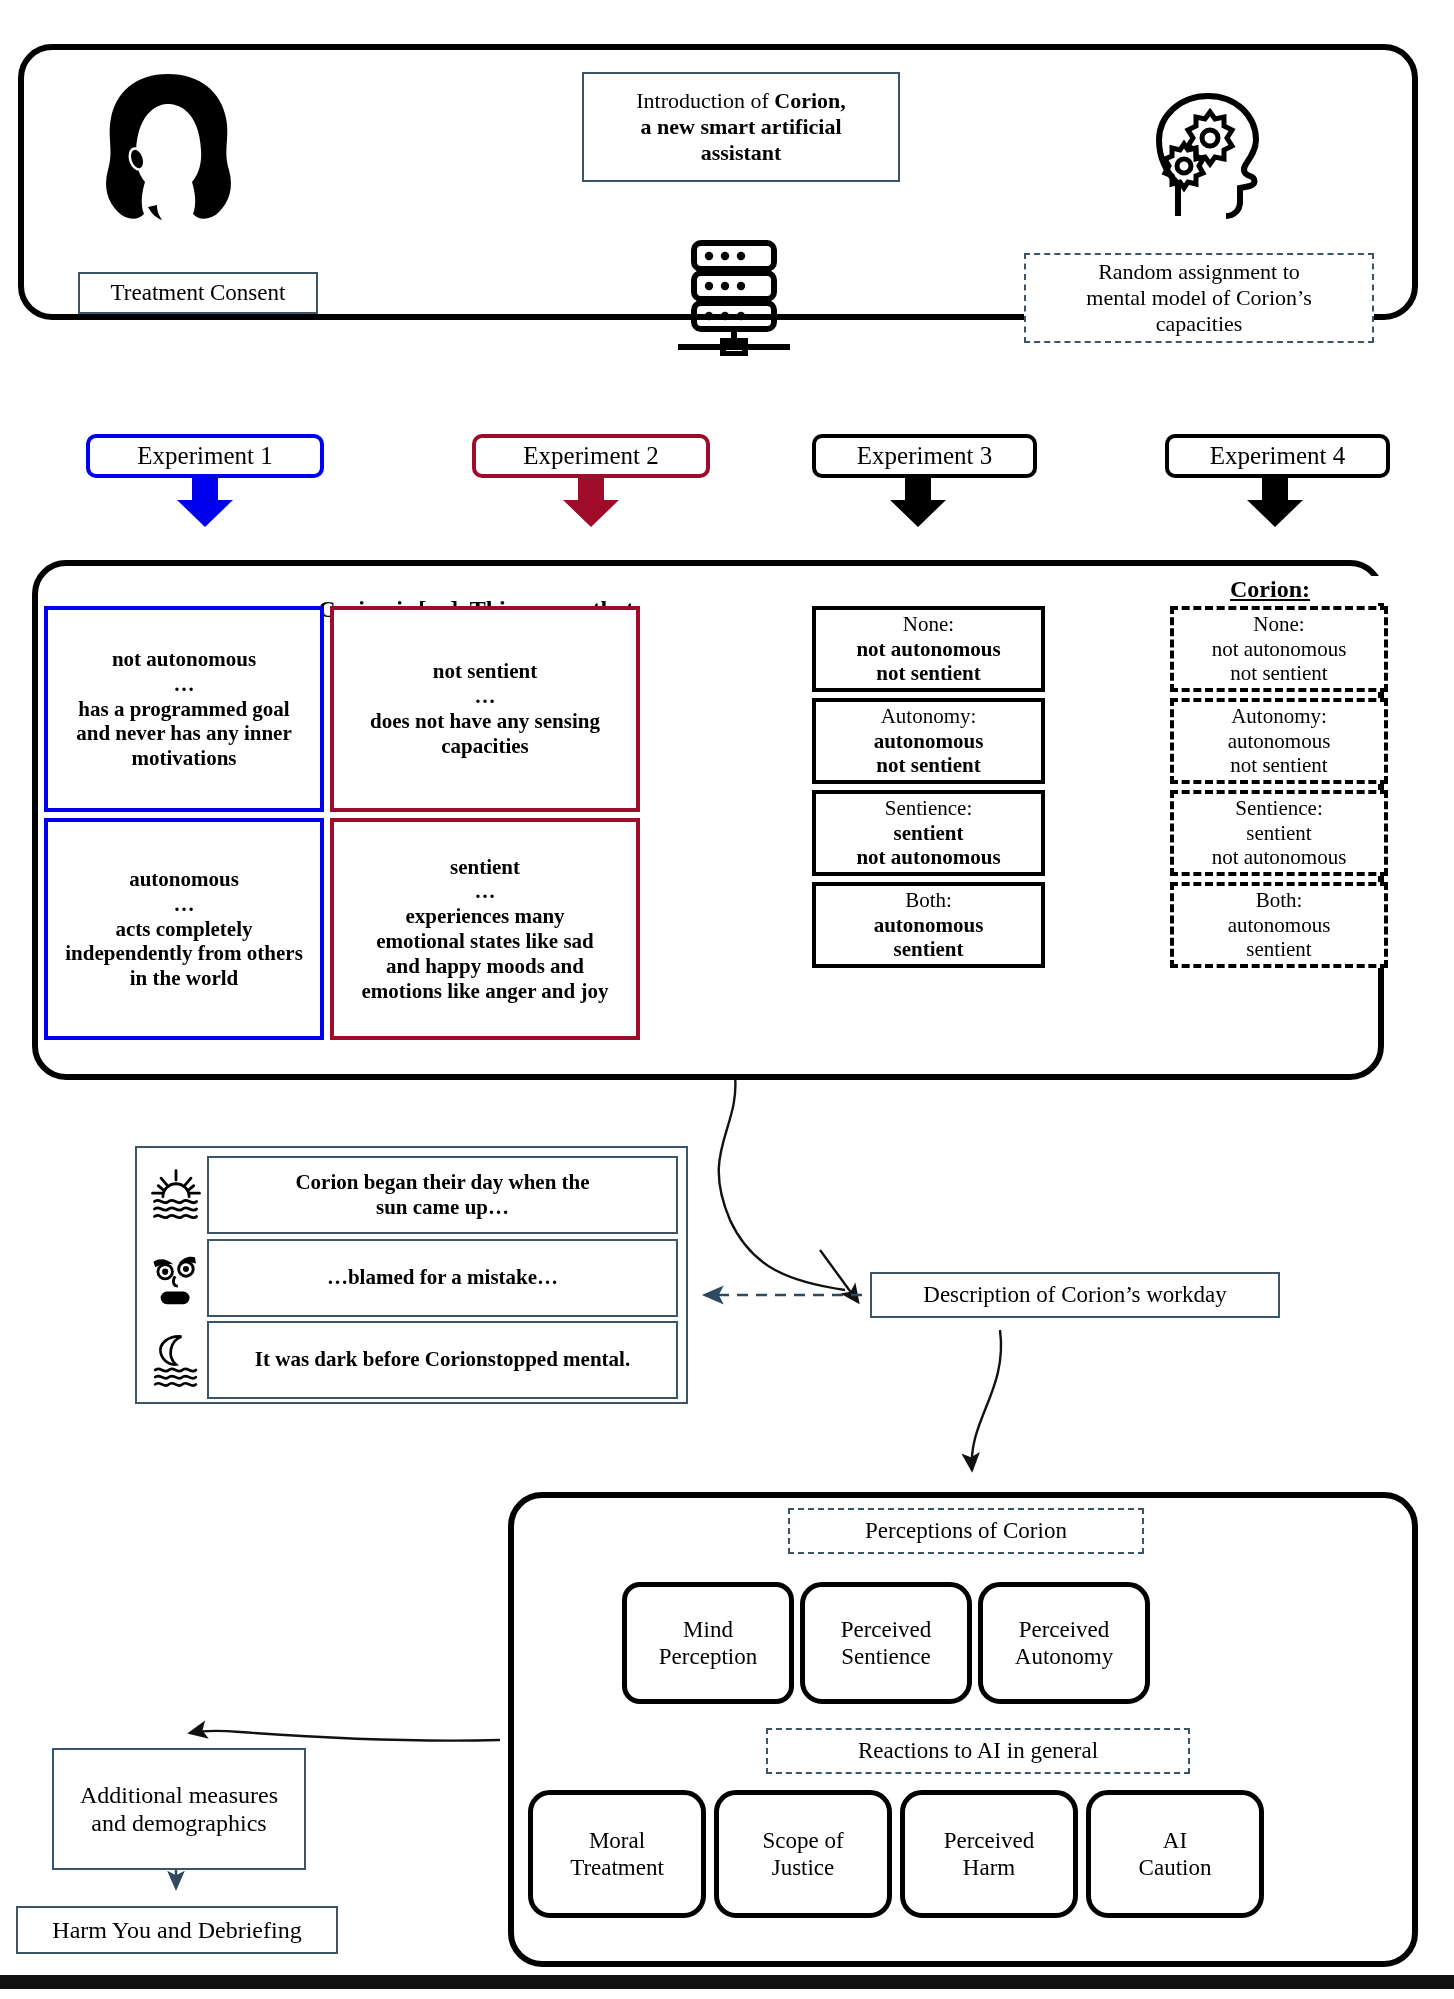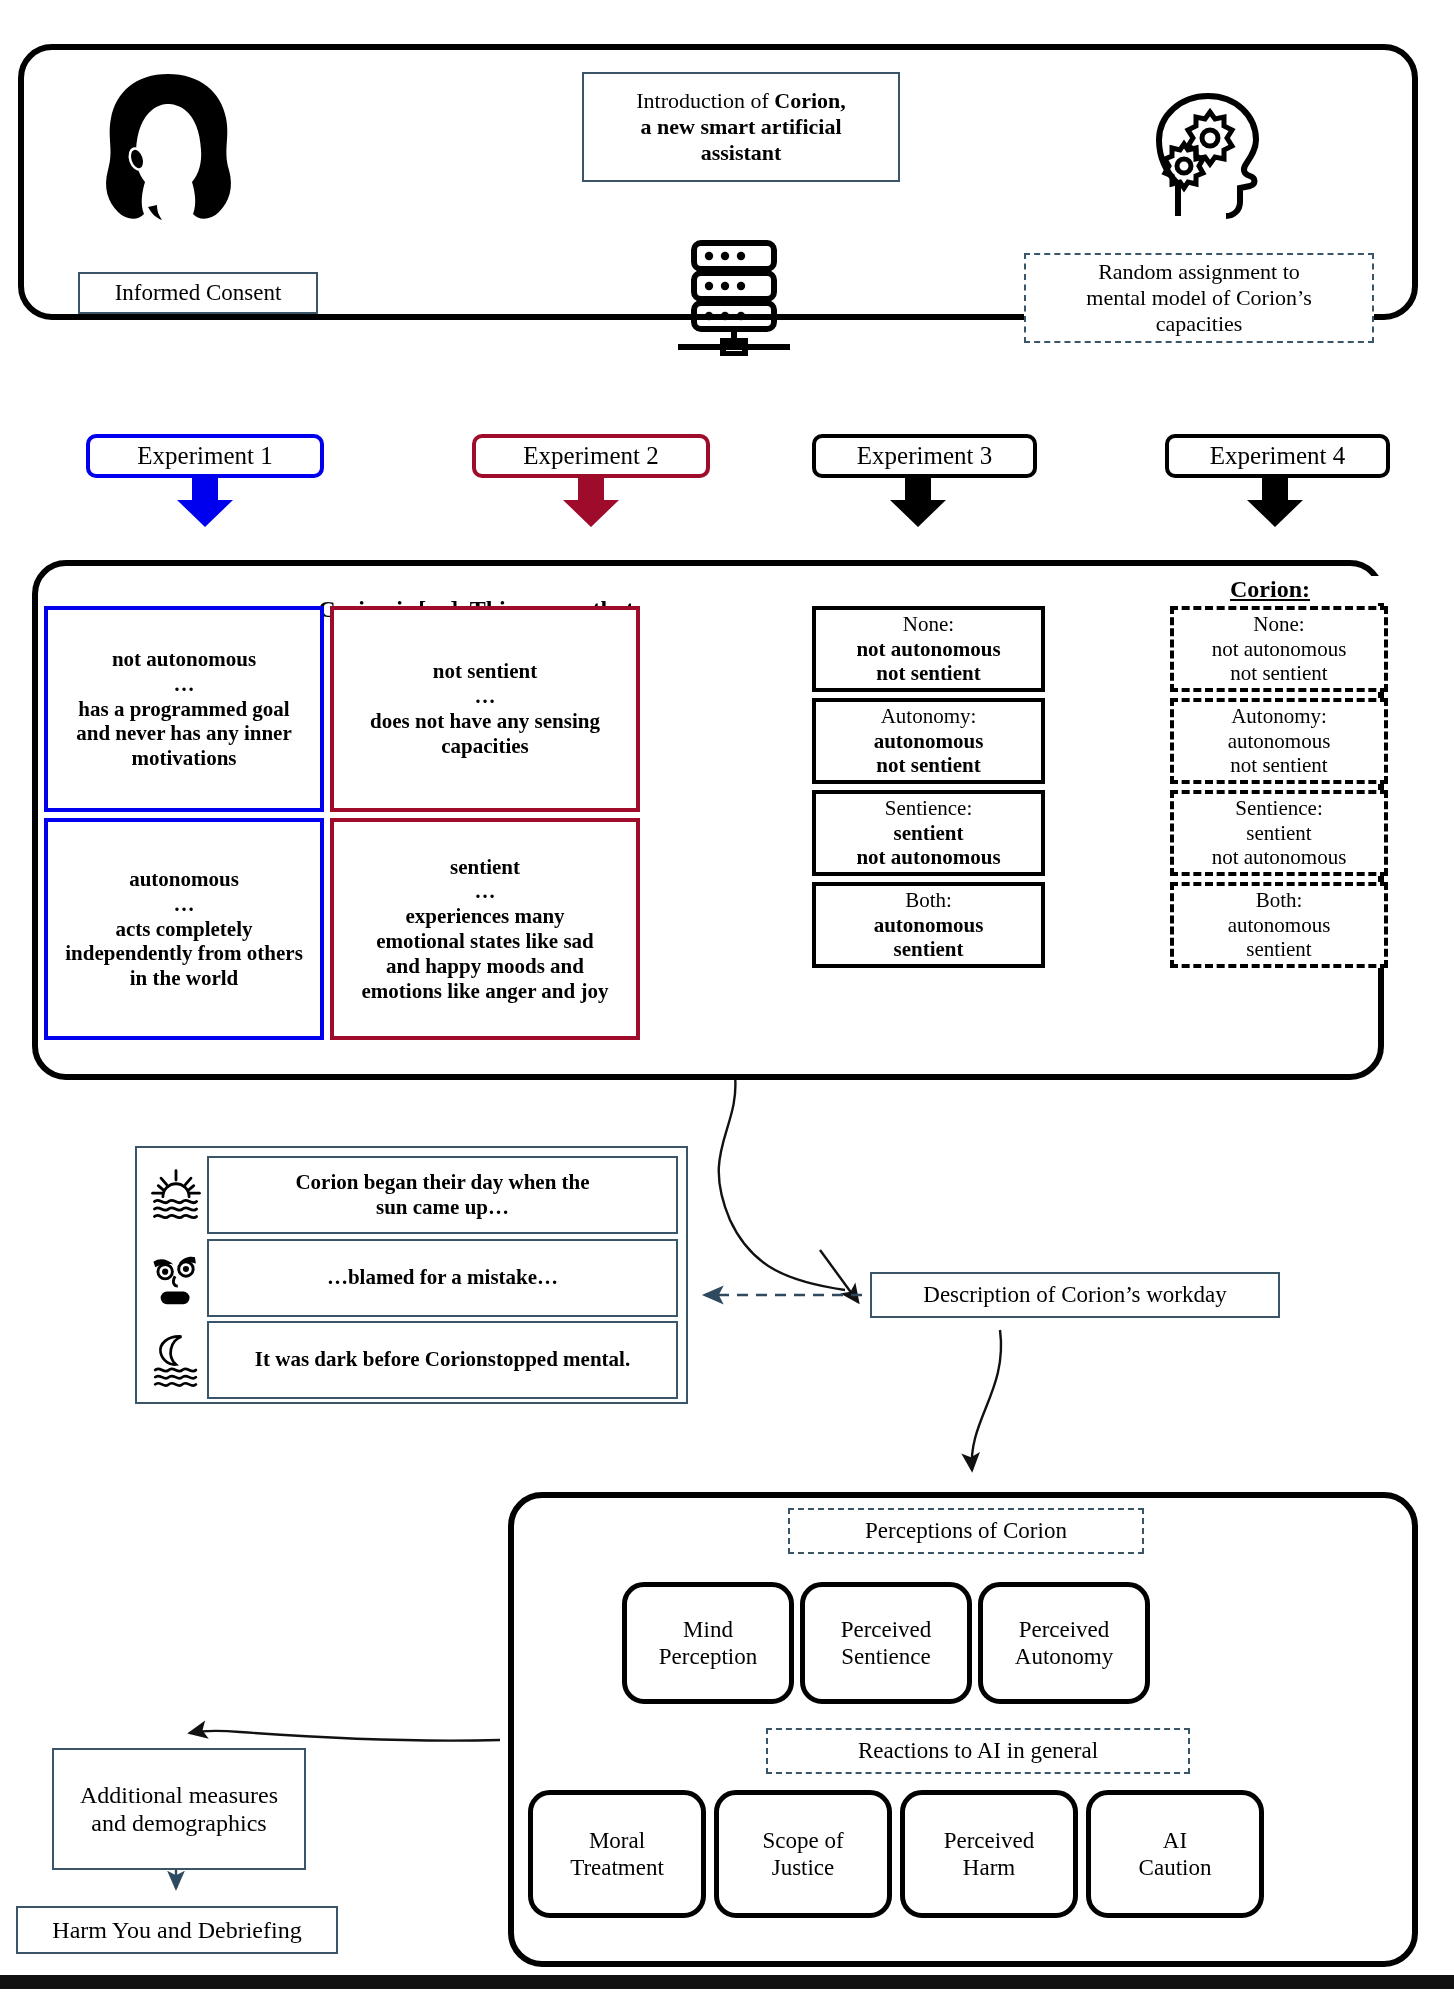--- a/index.html
+++ b/index.html
@@ -163,21 +163,21 @@
         C151,136 156,122 151,104 C145,84 152,72 148,52 C143,26 122,8 90,8 Z"></path>
       <path fill="#000000" d="M58,44 C66,36 78,31 90,31 C103,31 115,36 123,45 C126,34 118,22 104,18
         C98,16 93,18 90,21 C87,18 82,16 76,18 C62,22 55,33 58,44 Z"></path>
       <ellipse cx="59" cy="93" rx="8" ry="12" fill="#ffffff" transform="rotate(-18 59 93)"></ellipse>
       <ellipse cx="59" cy="93" rx="5.5" ry="9.5" fill="#000000" transform="rotate(-18 59 93)"></ellipse>
       <path fill="#000000" d="M70,141 C74,148 78,152 84,154 C80,148 79,144 79,139 Z"></path>
     </svg>
   </div>
 
   <div class="node thin-box" style="left:78px; top:272px; width:240px; height:42px; font-size:23px;">
-    <span class="lbl">Informed Consent</span>
+    <span class="lbl">Treatment Consent</span>
   </div>
 
   <div class="node thin-box" style="left:582px; top:72px; width:318px; height:110px; font-size:22px;">
     <div class="lbl b">
       <span style="font-weight:normal;">Introduction of </span><span>Corion,</span>
     </div>
     <div class="lbl b">a new smart artificial</div>
     <div class="lbl b">assistant</div>
   </div>
 
@@ -383,21 +383,21 @@
   <div class="node thin-box" style="left:870px; top:1272px; width:410px; height:46px; font-size:23px;">
     <span class="lbl">Description of Corion’s workday</span>
   </div>
 
   <div class="outer-panel" style="left:508px; top:1492px; width:910px; height:475px;"></div>
 
   <div class="node dash-box-thin" style="left:788px; top:1508px; width:356px; height:46px; font-size:23px;">
     <span class="lbl">Perceptions of Corion</span>
   </div>
 
-  <div class="node rounded-measure" style="left:622px; top:1582px; width:172px; height:122px; font-size:23px;">
+  <div class="node rounded-measure" style="left:622px; top:1582px; width:172px; height:122px; font-size:23px;border-radius:18px;">
     <div class="lbl">Mind</div>
     <div class="lbl">Perception</div>
   </div>
   <div class="node rounded-measure" style="left:800px; top:1582px; width:172px; height:122px; font-size:23px;">
     <div class="lbl">Perceived</div>
     <div class="lbl">Sentience</div>
   </div>
   <div class="node rounded-measure" style="left:978px; top:1582px; width:172px; height:122px; font-size:23px;">
     <div class="lbl">Perceived</div>
     <div class="lbl">Autonomy</div>

